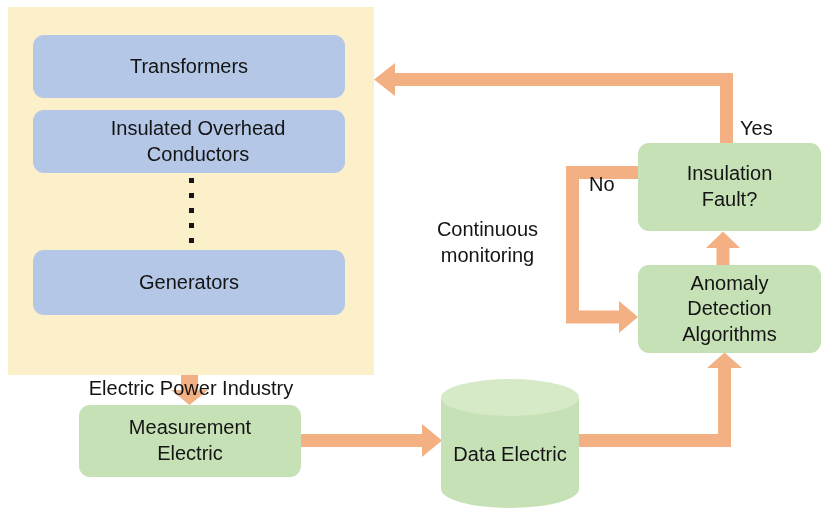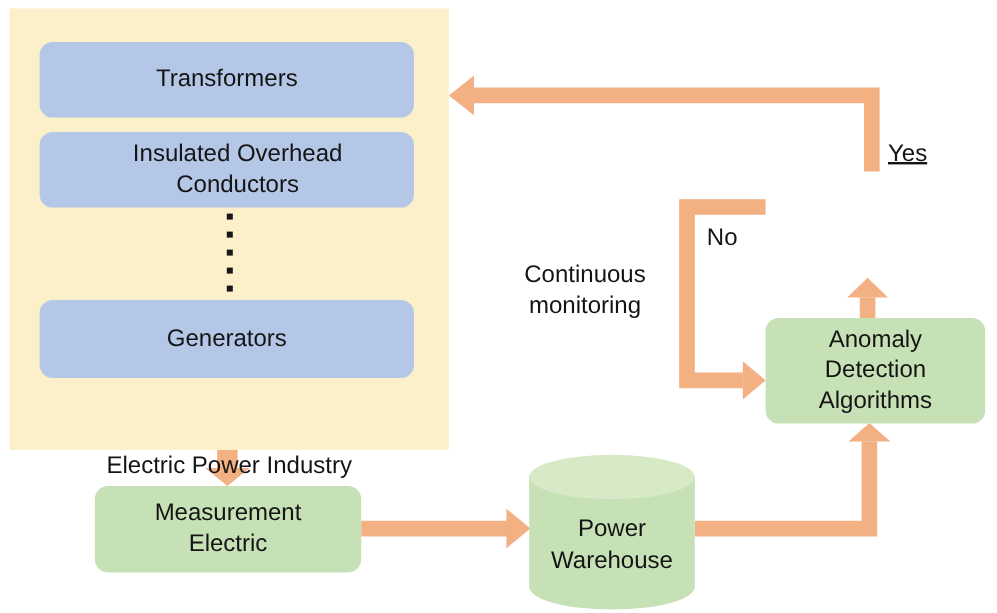--- a/index.html
+++ b/index.html
@@ -90,25 +90,28 @@
     <div class="abs edge-label" style="left:0;right:0;top:328px;margin-top:40px;">Electric Power Industry</div>
   </div>
 
   <div class="abs node green" style="left:79px;top:405px;width:222px;height:72px;">
     <span style="width:150px;">Measurement Electric</span>
   </div>
 
   <div class="abs cyl-body"></div>
   <div class="abs cyl-top"></div>
   <div class="abs cyl-text">
-    <span style="width:120px;">Power Warehouse</span>
+    <span style="width:120px;">Data Electric</span>
   </div>
 
   <div class="abs node green" style="left:638px;top:265px;width:183px;height:88px;">
     <span style="width:120px;">Anomaly Detection Algorithms</span>
   </div>
 
+  <div class="abs node green" style="left:638px;top:143px;width:183px;height:88px;">
+    <span style="width:120px;">Insulation Fault?</span>
+  </div>
 
-  <div class="abs edge-label" style="left:740px;top:115px;text-decoration:underline;">Yes</div>
-  <div class="abs edge-label" style="left:589px;top:185px;">No</div>
+  <div class="abs edge-label" style="left:740px;top:115px;">Yes</div>
+  <div class="abs edge-label" style="left:589px;top:171px;">No</div>
   <div class="abs edge-label wrap" style="left:415px;top:216px;width:145px;">Continuous monitoring</div>
 
 </div>
 
 </body></html>

